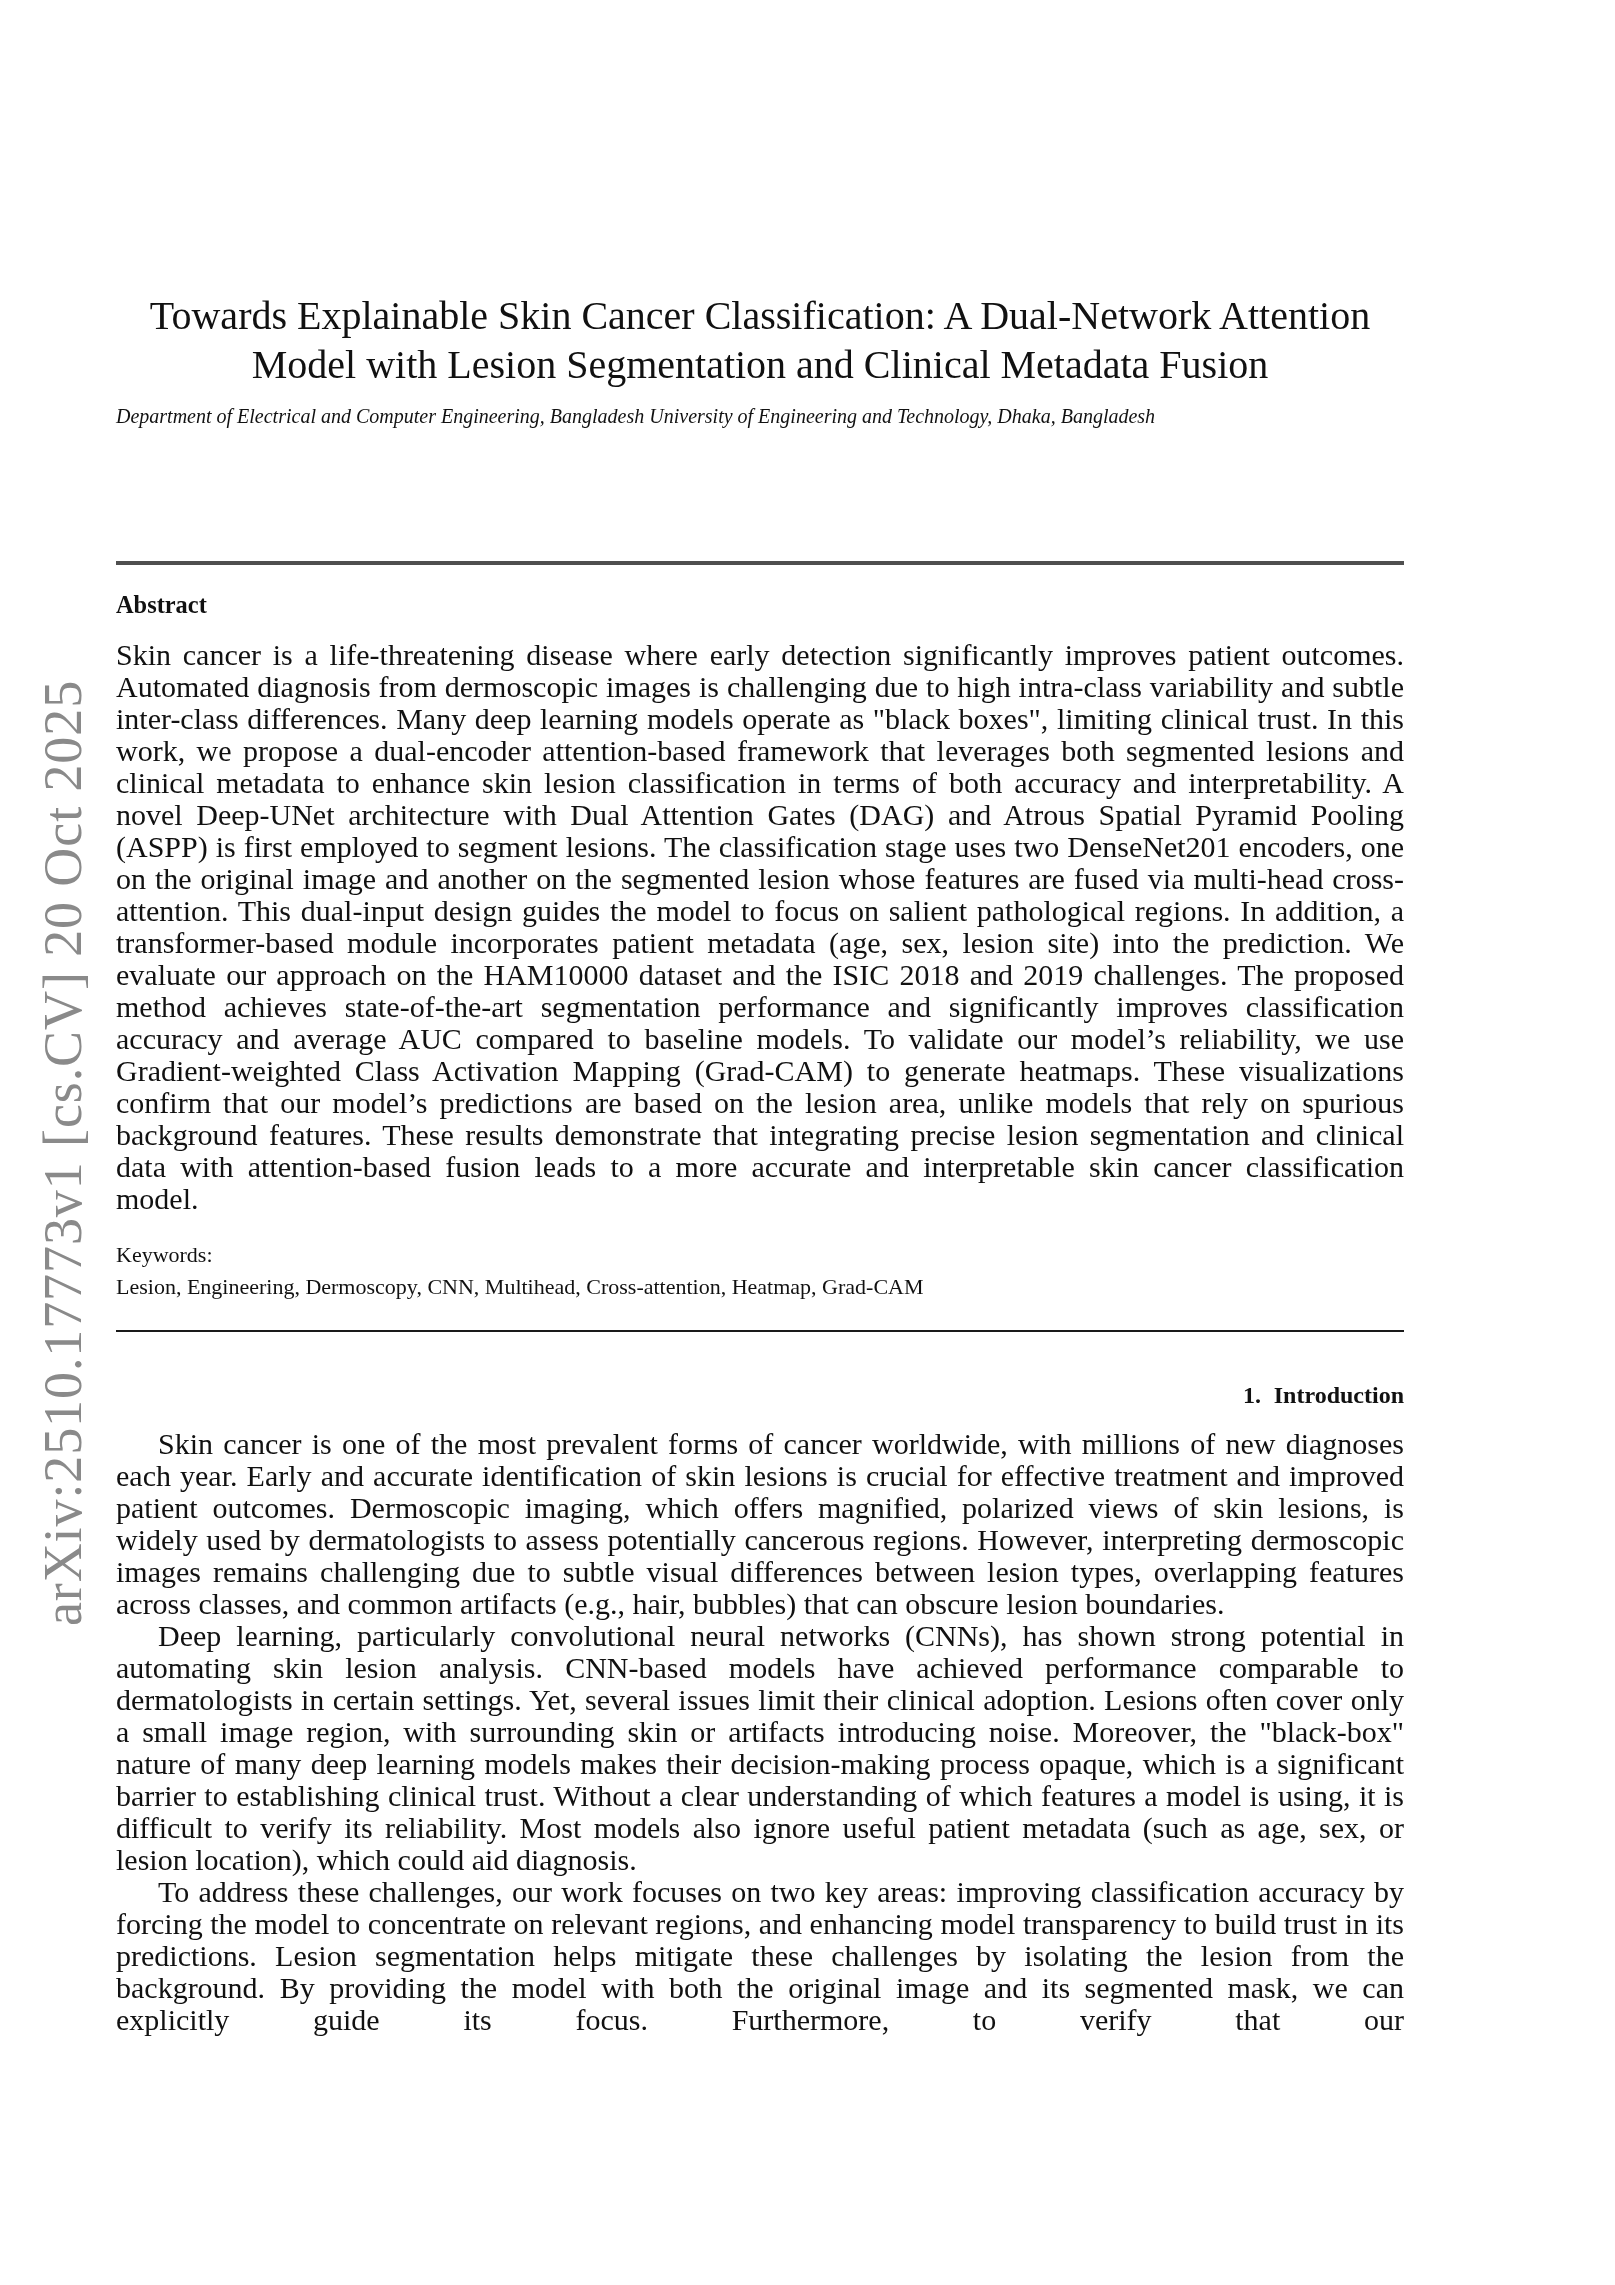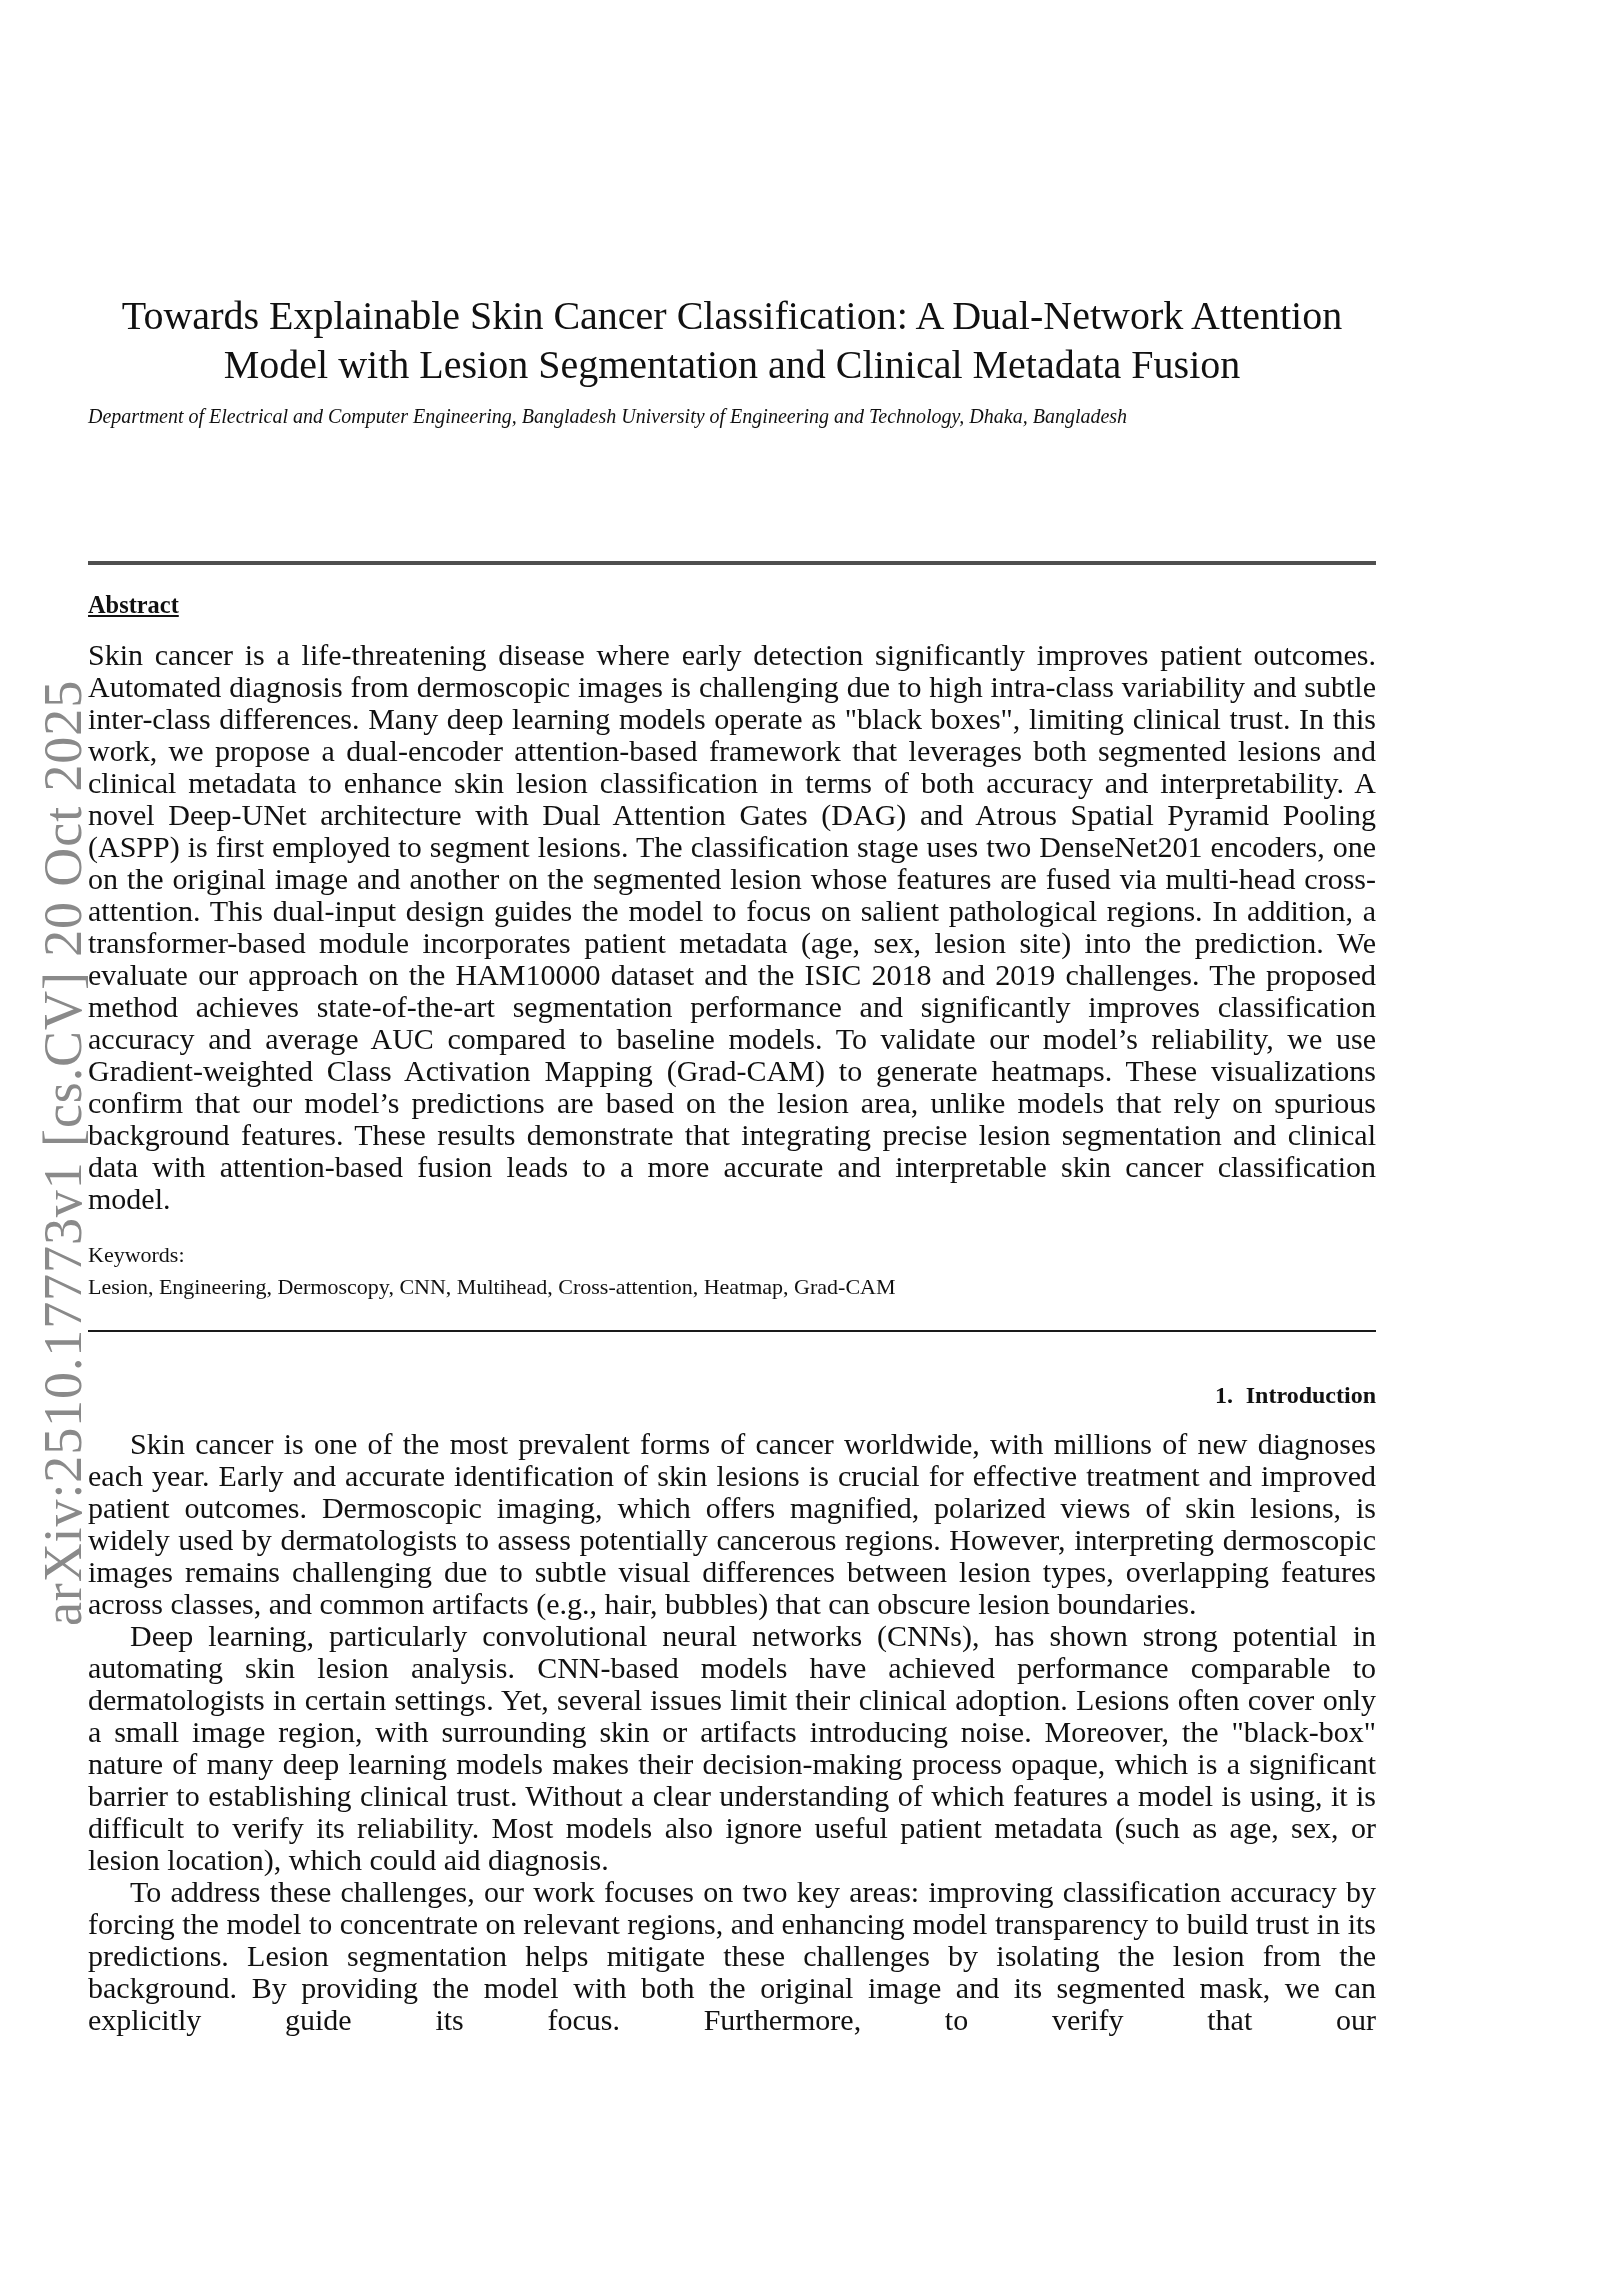--- a/index.html
+++ b/index.html
@@ -11,21 +11,21 @@
     position: relative;
     width: 1616px;
     height: 2285px;
     background: #ffffff;
     overflow: hidden;
     font-family: "Liberation Serif", "DejaVu Serif", serif;
     color: #111111;
   }
   .content {
     position: relative;
-    margin-left: 88px;
+    margin-left: 116px;
     width: 1288px;
   }
   .watermark {
     position: absolute;
     left: 63px;
     top: 1153px;
     transform: translate(-50%, -50%) rotate(-90deg);
     transform-origin: center center;
     white-space: nowrap;
     font-size: 54px;
@@ -71,21 +71,20 @@
   .rule-bottom {
     margin-top: 27px;
     height: 1.8px;
     background: #1a1a1a;
   }
   .abstract-heading {
     margin: 24.4px 0 0 0;
     font-size: 24.4px;
     line-height: 31px;
     font-weight: bold;
-    text-decoration: underline;
   }
   .body-text {
     font-size: 30px;
     line-height: 32px;
     text-align: justify;
     margin: 0;
   }
   .abstract-text {
     margin-top: 19px;
   }

